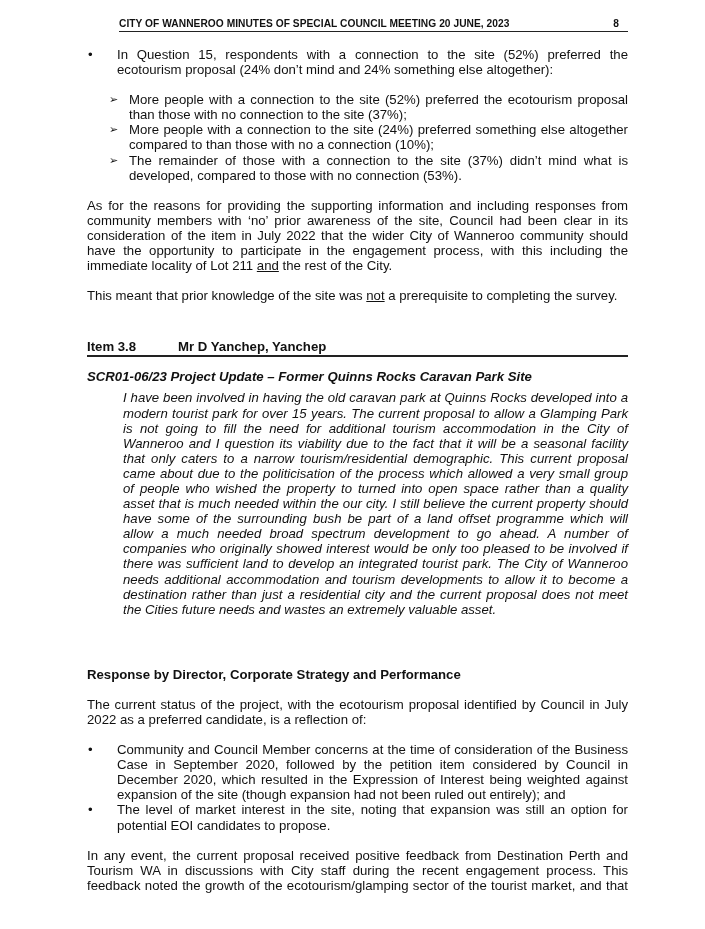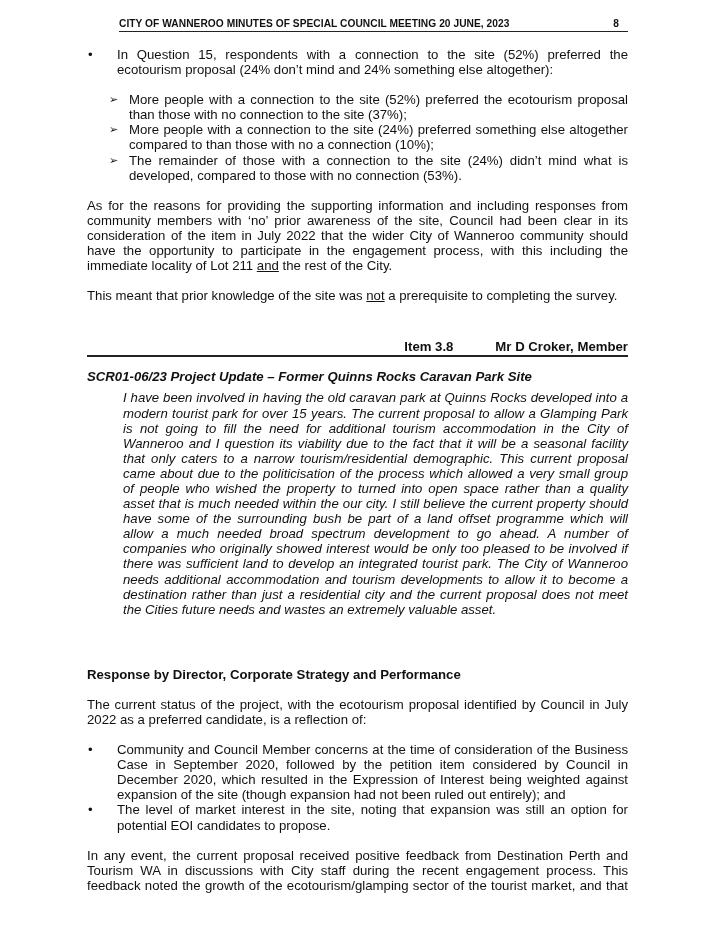--- a/index.html
+++ b/index.html
@@ -8,21 +8,21 @@
   .page { position: absolute; left: 87px; top: 18px; width: 541px; }
   .header { display: flex; justify-content: space-between; font-weight: bold;
             font-size: 10.2px; padding-bottom: 2px; border-bottom: 1.5px solid #222; letter-spacing: 0.05px; margin-left: 32px; }
   .p { font-size: 13.2px; line-height: 15.1px; text-align: justify; margin: 0; }
   .bullet { position: relative; padding-left: 30px; }
   .bullet .mk { position: absolute; left: 1px; top: 0; }
   .sub { position: relative; padding-left: 42px; }
   .sub .mk { position: absolute; left: 22px; top: 0; font-size: 11px; }
   u { text-decoration: underline; }
   .item-heading { display: flex; font-weight: bold; font-size: 13.2px; line-height: 15px;
-                  border-bottom: 2px solid #222; padding-bottom: 1px; justify-content: flex-end; }
+                  border-bottom: 2px solid #222; padding-bottom: 1px; }
   .item-heading .num { width: 91px; }
   .bi { font-weight: bold; font-style: italic; font-size: 13.2px; }
   .it { font-style: italic; margin-left: 36px; }
   .b { font-weight: bold; margin-top: 35px; }
 </style>
 </head>
 <body>
 
 <div class="page">
 
@@ -43,39 +43,39 @@
   <div class="p sub">
     <span class="mk">➢</span>
     <span>More people with a connection to the site (52%) preferred the ecotourism proposal than those with no connection to the site (37%);</span>
   </div>
   <div class="p sub">
     <span class="mk">➢</span>
     <span>More people with a connection to the site (24%) preferred something else altogether compared to than those with no a connection (10%);</span>
   </div>
   <div class="p sub">
     <span class="mk">➢</span>
-    <span>The remainder of those with a connection to the site (24%) didn’t mind what is developed, compared to those with no connection (53%).</span>
+    <span>The remainder of those with a connection to the site (37%) didn’t mind what is developed, compared to those with no connection (53%).</span>
   </div>
 
   <div style="height:15px"></div>
 
   <p class="p"><span>As for the reasons for providing the supporting information and including responses from community members with ‘no’ prior awareness of the site, Council had been clear in its consideration of the item in July 2022 that the wider City of Wanneroo community should have the opportunity to participate in the engagement process, with this including the immediate locality of Lot 211 </span><u>and</u><span> the rest of the City.</span></p>
 
   <div style="height:15px"></div>
 
   <p class="p"><span>This meant that prior knowledge of the site was </span><u>not</u><span> a prerequisite to completing the survey.</span></p>
 
   <div style="height:15px"></div>
 
 
   <div style="height:21px"></div>
 
   <div class="item-heading">
     <span class="num">Item 3.8</span>
-    <span>Mr D Croker, Member</span>
+    <span>Mr D Yanchep, Yanchep</span>
   </div>
 
   <div style="height:12px"></div>
 
   <p class="p bi">SCR01-06/23 Project Update – Former Quinns Rocks Caravan Park Site</p>
 
   <div style="height:6px"></div>
 
   <p class="p it">I have been involved in having the old caravan park at Quinns Rocks developed into a modern tourist park for over 15 years. The current proposal to allow a Glamping Park is not going to fill the need for additional tourism accommodation in the City of Wanneroo and I question its viability due to the fact that it will be a seasonal facility that only caters to a narrow tourism/residential demographic. This current proposal came about due to the politicisation of the process which allowed a very small group of people who wished the property to turned into open space rather than a quality asset that is much needed within the our city. I still believe the current property should have some of the surrounding bush be part of a land offset programme which will allow a much needed broad spectrum development to go ahead. A number of companies who originally showed interest would be only too pleased to be involved if there was sufficient land to develop an integrated tourist park. The City of Wanneroo needs additional accommodation and tourism developments to allow it to become a destination rather than just a residential city and the current proposal does not meet the Cities future needs and wastes an extremely valuable asset.</p>
 

